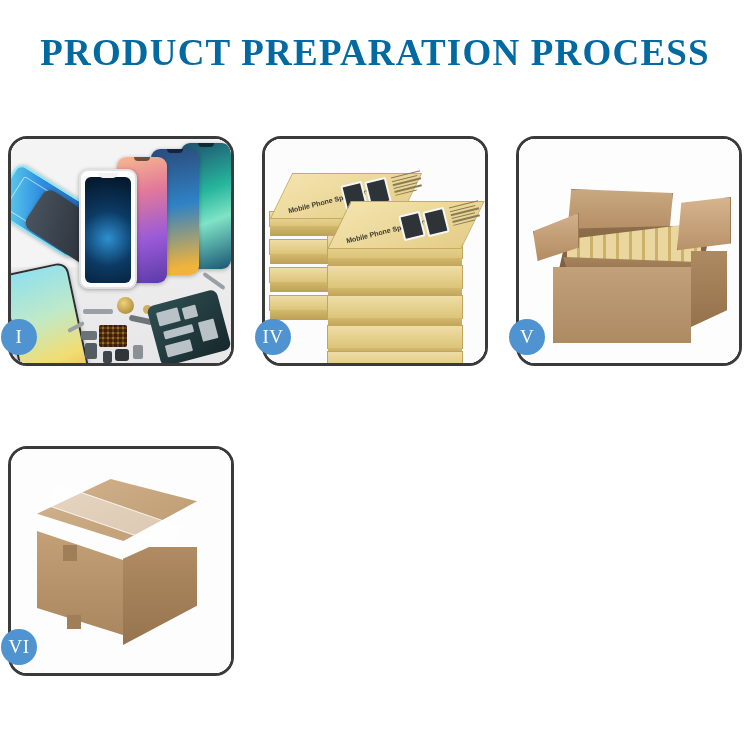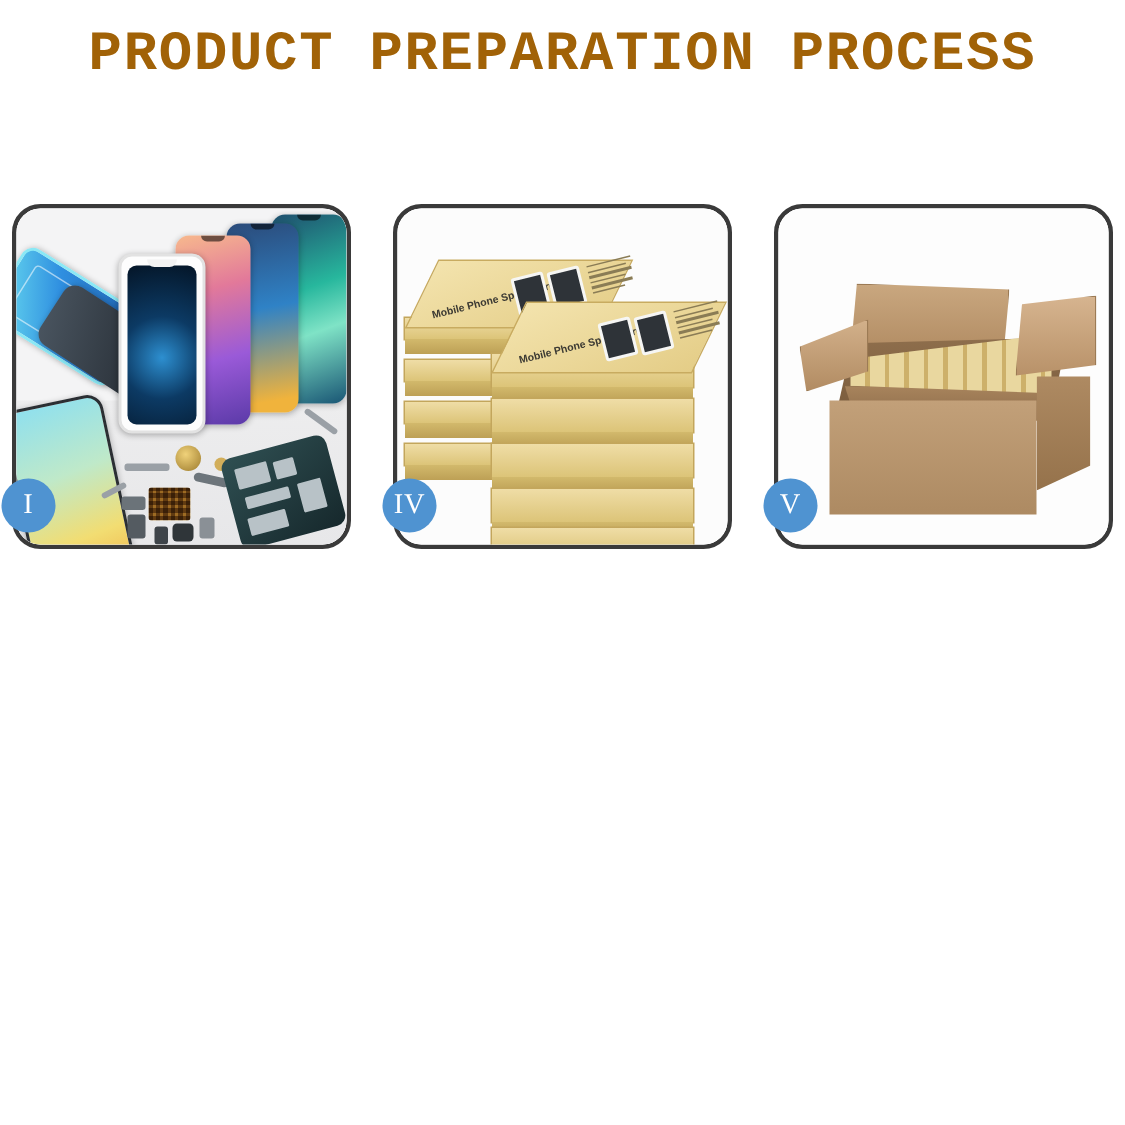--- a/index.html
+++ b/index.html
@@ -12,27 +12,27 @@
     height: 750px;
     overflow: hidden;
     font-family: "Liberation Sans", sans-serif;
     color: #111111;
   }
 
   
   #header { text-align: center; }
   #page-title {
     margin: 0;
-    padding-top: 18px;
+    padding-top: 34px;
     font-size: 37px;
     font-weight: 700;
     letter-spacing: 1.2px;
     line-height: 1.05;
-    color: #a16207;
-    font-family: Liberation Mono, monospace;
+    color: #0369a1;
+    font-family: Liberation Serif, serif;
   }
   #page-subtitle {
     margin: 0;
     padding-top: 9px;
     font-size: 15.5px;
     font-weight: 400;
     letter-spacing: 0.1px;
     color: #1a1a1a;
   }
 
@@ -461,14 +461,26 @@
       <div class="gold-fill"></div>
       <div class="flap flap-left"></div>
       <div class="flap flap-right"></div>
       <div class="flap flap-frontdown"></div>
       <div class="carton-front"></div>
       <div class="carton-right"></div>
     </div>
     <div class="badge">V</div>
   </div>
 
+  <div class="panel">
+    <div class="panel-photo">
+      <div class="p6-bg"></div>
+      <div class="sc-top"></div>
+      <div class="sc-tape"></div>
+      <div class="sc-front"></div>
+      <div class="sc-right"></div>
+      <div class="sc-tab" style="left:52px;top:96px;width:14px;height:16px;"></div>
+      <div class="sc-tab" style="left:56px;top:166px;width:14px;height:14px;"></div>
+    </div>
+    <div class="badge">VI</div>
+  </div>
 
 </div>
 
 </body></html>

